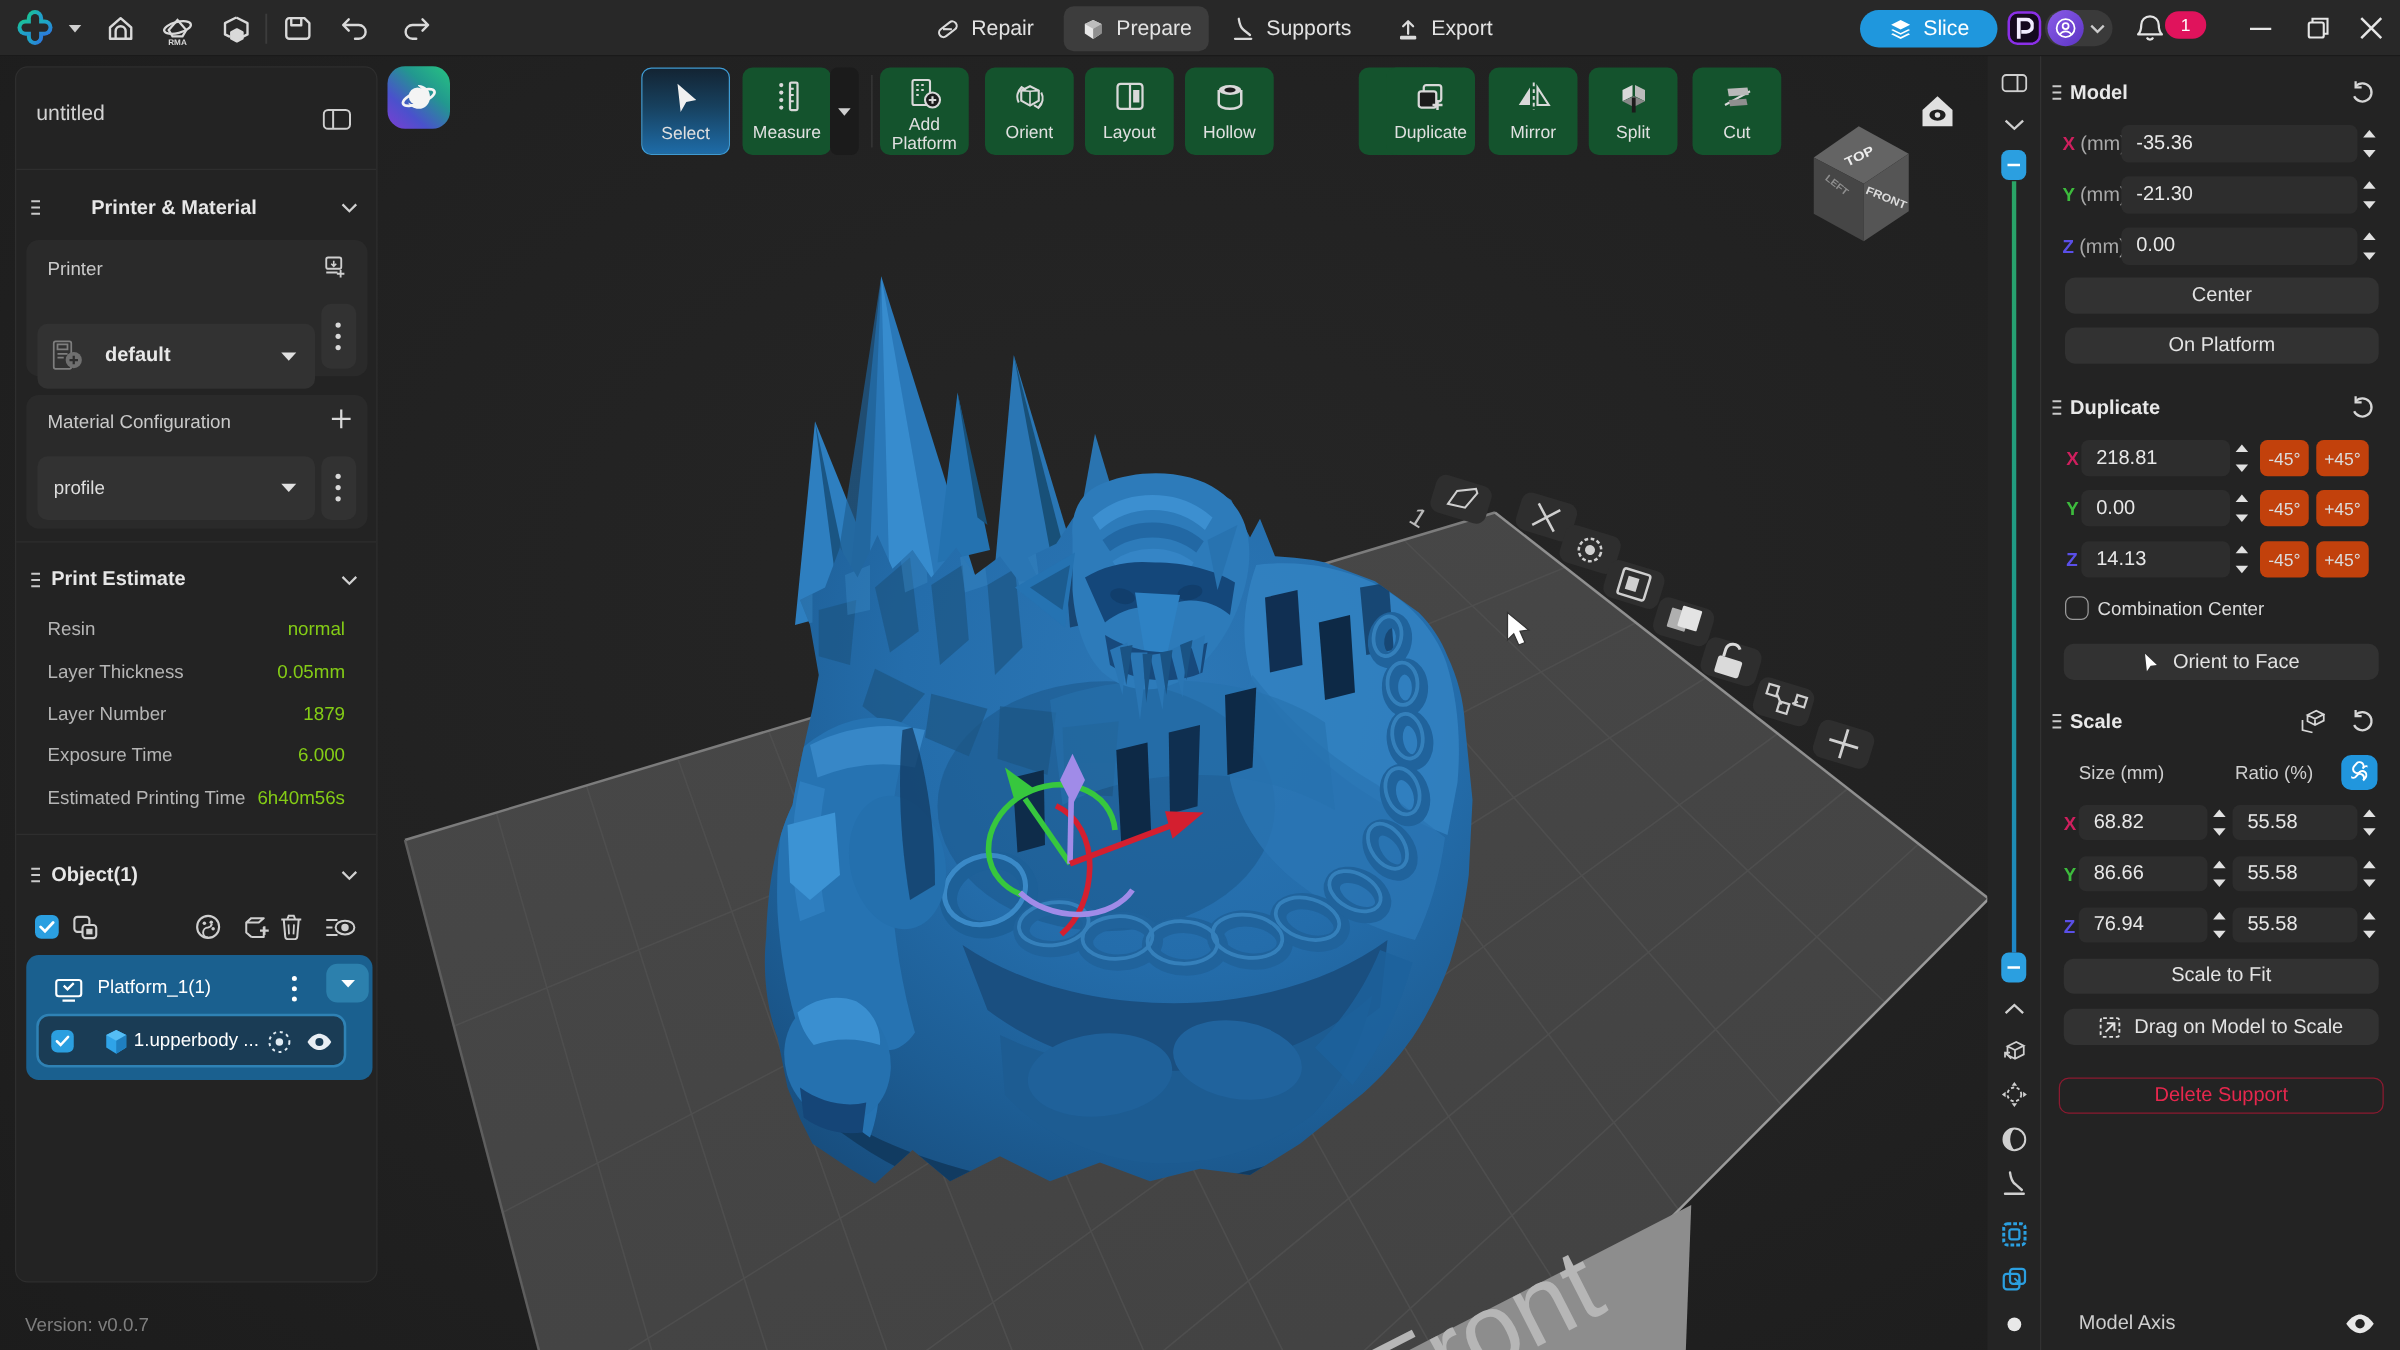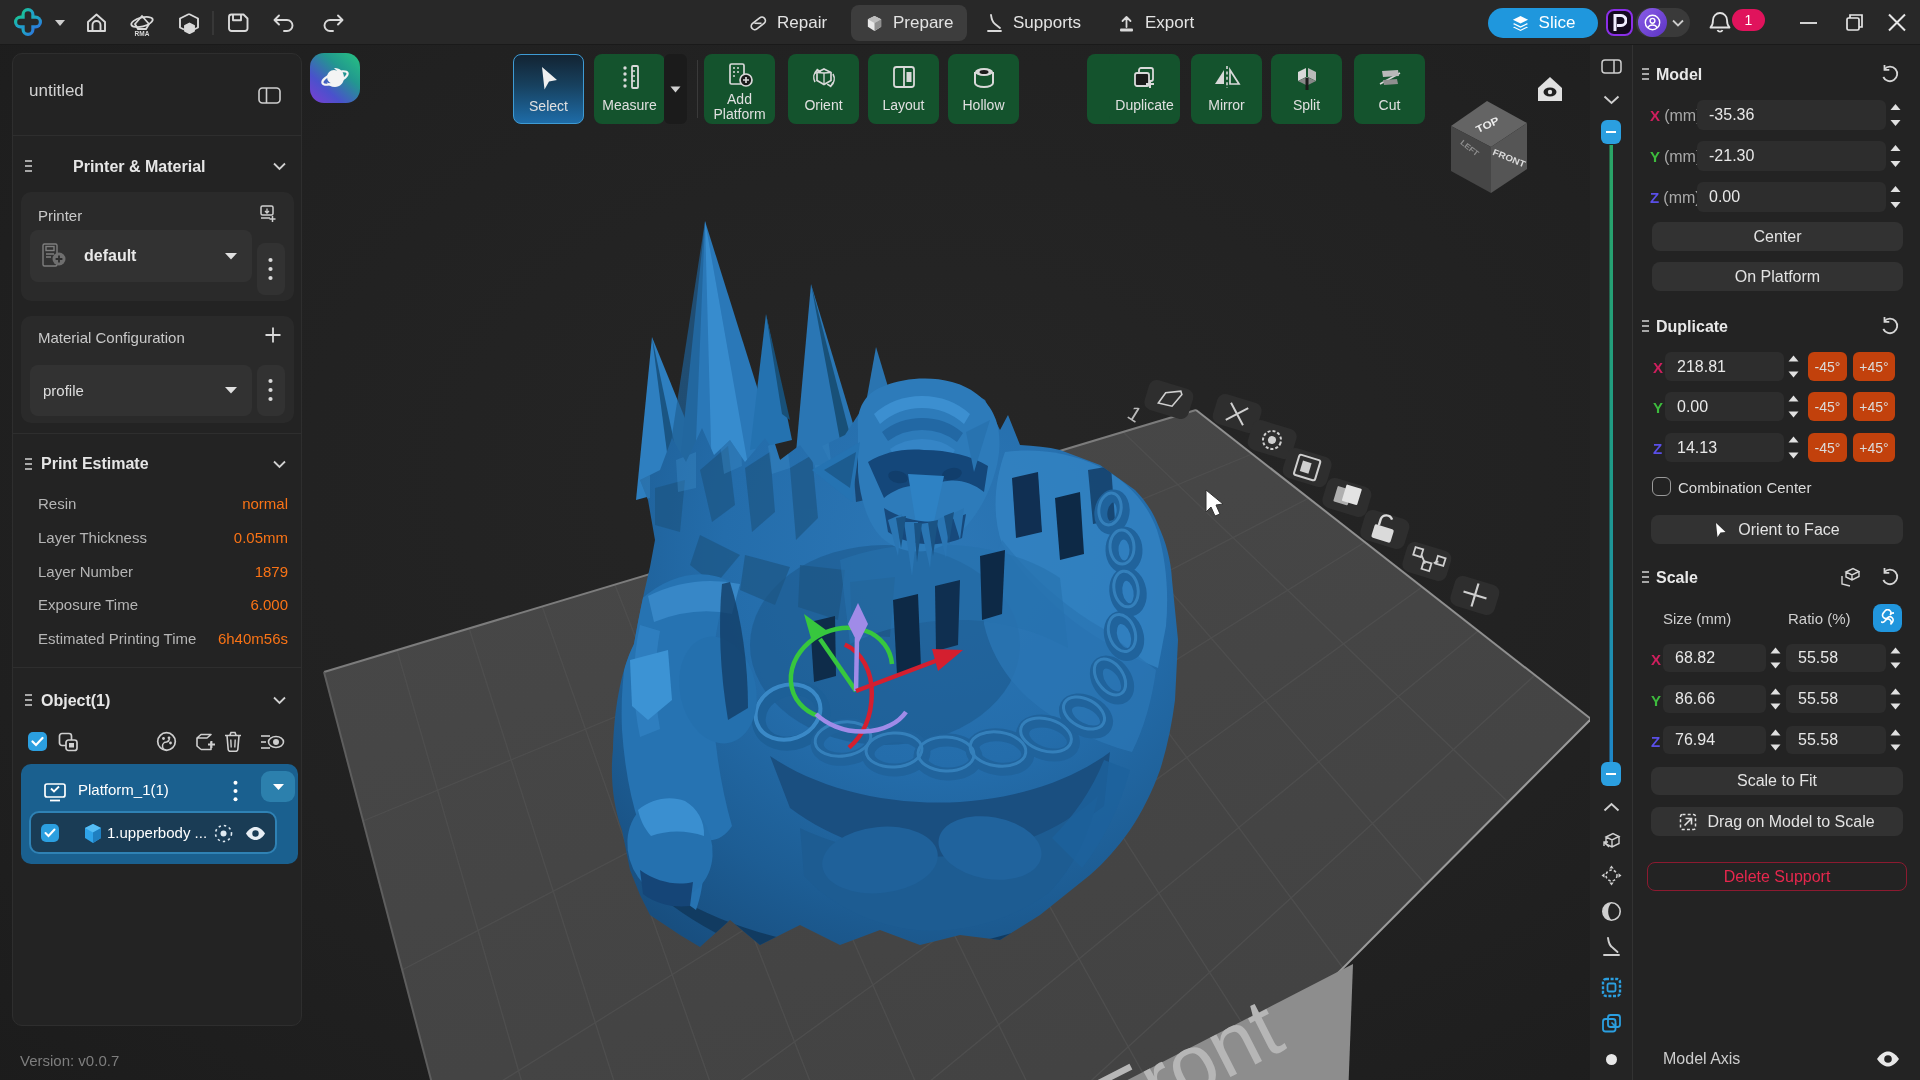--- a/index.html
+++ b/index.html
@@ -17,21 +17,21 @@
 
 
 #lpanel { position:absolute; left:12px; top:53px; width:290px; height:973px;
   background:#232323; border:1px solid #2e2e2e; border-radius:10px; color:#ccc; }
 .lp-divider { position:absolute; left:0; width:100%; height:1px; background:#2e2e2e; }
 .sec-head { position:absolute; font-size:16px; font-weight:bold; color:#e6e6e6; }
 .card { position:absolute; left:8px; width:273px; background:#2a2a2a; border-radius:10px; }
 .ddl { position:absolute; background:#323232; border-radius:8px; display:flex; align-items:center; }
 .dots { position:absolute; background:#323232; border-radius:8px; }
 .est-row { position:absolute; left:25px; width:250px; font-size:15px; color:#b5b5b5; }
-.est-row b { position:absolute; right:0; font-weight:normal; color:#f97316; }
+.est-row b { position:absolute; right:12px; font-weight:normal; color:#84cc16; }
 
 
 #rpanel { position:absolute; left:1632px; top:45px; width:288px; height:1035px;
   background:#232323; border-left:1px solid #323232; color:#d5d5d5; }
 .inp { position:absolute; background:#2d2d2d; border-radius:6px; color:#e8e8e8;
   font-size:16px; display:flex; align-items:center; padding-left:12px; }
 .btn { position:absolute; background:#323232; border-radius:8px; color:#e3e3e3;
   font-size:16px; display:flex; align-items:center; justify-content:center; }
 .axlbl { position:absolute; font-size:15px; font-weight:bold; }
 .mm { font-size:16px; color:#a8a8a8; font-weight:normal; }
@@ -570,21 +570,21 @@
 
     <div class="card" style="top:138px;height:109px;">
       <div class="abs" style="left:17px;top:15px;font-size:15px;color:#c9c9c9;">Printer</div>
       <svg class="abs" style="left:238px;top:12px" width="20" height="20" viewBox="0 0 20 20">
           <g fill="none" stroke="#cfcfcf" stroke-width="1.5">
             <rect x="2" y="2" width="12" height="9" rx="1.5"></rect>
             <path d="M8 4.5 v4 M6 7 l2 2 2 -2" stroke-width="1.3"></path>
             <path d="M2 14 h9 M13.5 12 v6 M10.5 15 h6"></path>
           </g>
         </svg>
-      <div class="ddl" style="left:9px;top:38px;width:222px;height:52px;">
+      <div class="ddl" style="left:9px;top:67px;width:222px;height:52px;">
         <svg style="margin-left:10px" width="28" height="28" viewBox="0 0 28 28">
             <g fill="none" stroke="#7e7e7e" stroke-width="1.4">
               <rect x="3" y="2" width="14" height="22" rx="1.5"></rect>
               <rect x="6" y="4.5" width="8" height="4"></rect>
               <path d="M6 12 h8 M6 15 h5"></path>
             </g>
             <circle cx="19" cy="17" r="6.5" fill="#6f6f6f"></circle>
             <path d="M19 13.6 v6.8 M15.6 17 h6.8" stroke="#2d2d2d" stroke-width="1.8"></path>
           </svg>
         <span style="margin-left:16px;font-size:16px;font-weight:bold;color:#e8e8e8;">default</span>

